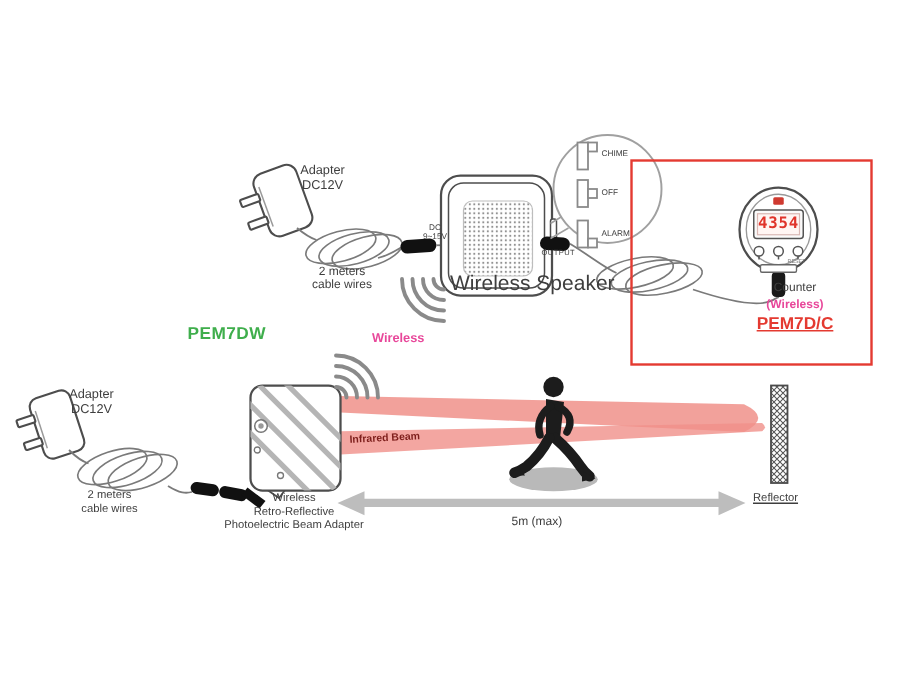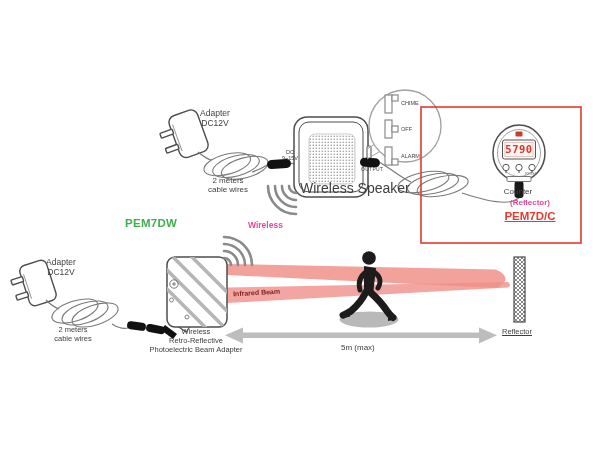--- a/index.html
+++ b/index.html
@@ -203,26 +203,26 @@
 
 <div class="lbl" style="left:361px;top:166px;font-size:5px;letter-spacing:.3px;">OUTPUT</div>
 
 <div class="lbl" style="left:300px;top:180px;font-size:14px;">Wireless Speaker</div>
 
 <div class="lbl" style="left:401px;top:100px;font-size:5.5px;">CHIME</div>
 <div class="lbl" style="left:401px;top:126px;font-size:5.5px;">OFF</div>
 <div class="lbl" style="left:401px;top:152.5px;font-size:5.5px;">ALARM</div>
 
 <div class="lbl ctr b" style="left:504.5px;top:142.5px;width:29px;font-size:10.5px;line-height:13px;
-     color:#e0342b;letter-spacing:.5px;font-family:'DejaVu Sans Mono',monospace;">5790</div>
+     color:#e0342b;letter-spacing:.5px;font-family:'DejaVu Sans Mono',monospace;">4354</div>
 
 <div class="lbl" style="left:525px;top:172px;font-size:3.6px;color:#777;">RESET</div>
 
-<div class="lbl ctr" style="left:493px;top:187px;width:50px;font-size:8px;">Counter</div>
-<div class="lbl ctr b" style="left:503px;top:198px;width:54px;font-size:8px;color:#e8479a;">(Reflector)</div>
+<div class="lbl ctr" style="left:505px;top:187px;width:50px;font-size:8px;">Counter</div>
+<div class="lbl ctr b" style="left:503px;top:198px;width:54px;font-size:8px;color:#e8479a;">(Wireless)</div>
 <div class="lbl ctr b" style="left:498px;top:210px;width:64px;font-size:11.5px;color:#e43a31;text-decoration:underline;">PEM7D/C</div>
 
 <div class="lbl b" style="left:102px;top:217px;font-size:11.5px;color:#3fae4c;letter-spacing:.3px;margin-left:23px;">PEM7DW</div>
 
 <div class="lbl b" style="left:248px;top:220px;font-size:8.5px;color:#e8479a;">Wireless</div>
 
 <div class="lbl ctr" style="left:30px;top:258px;width:62px;font-size:8.5px;line-height:9.5px;">
   <div>Adapter</div>
   <div>DC12V</div>
 </div>

